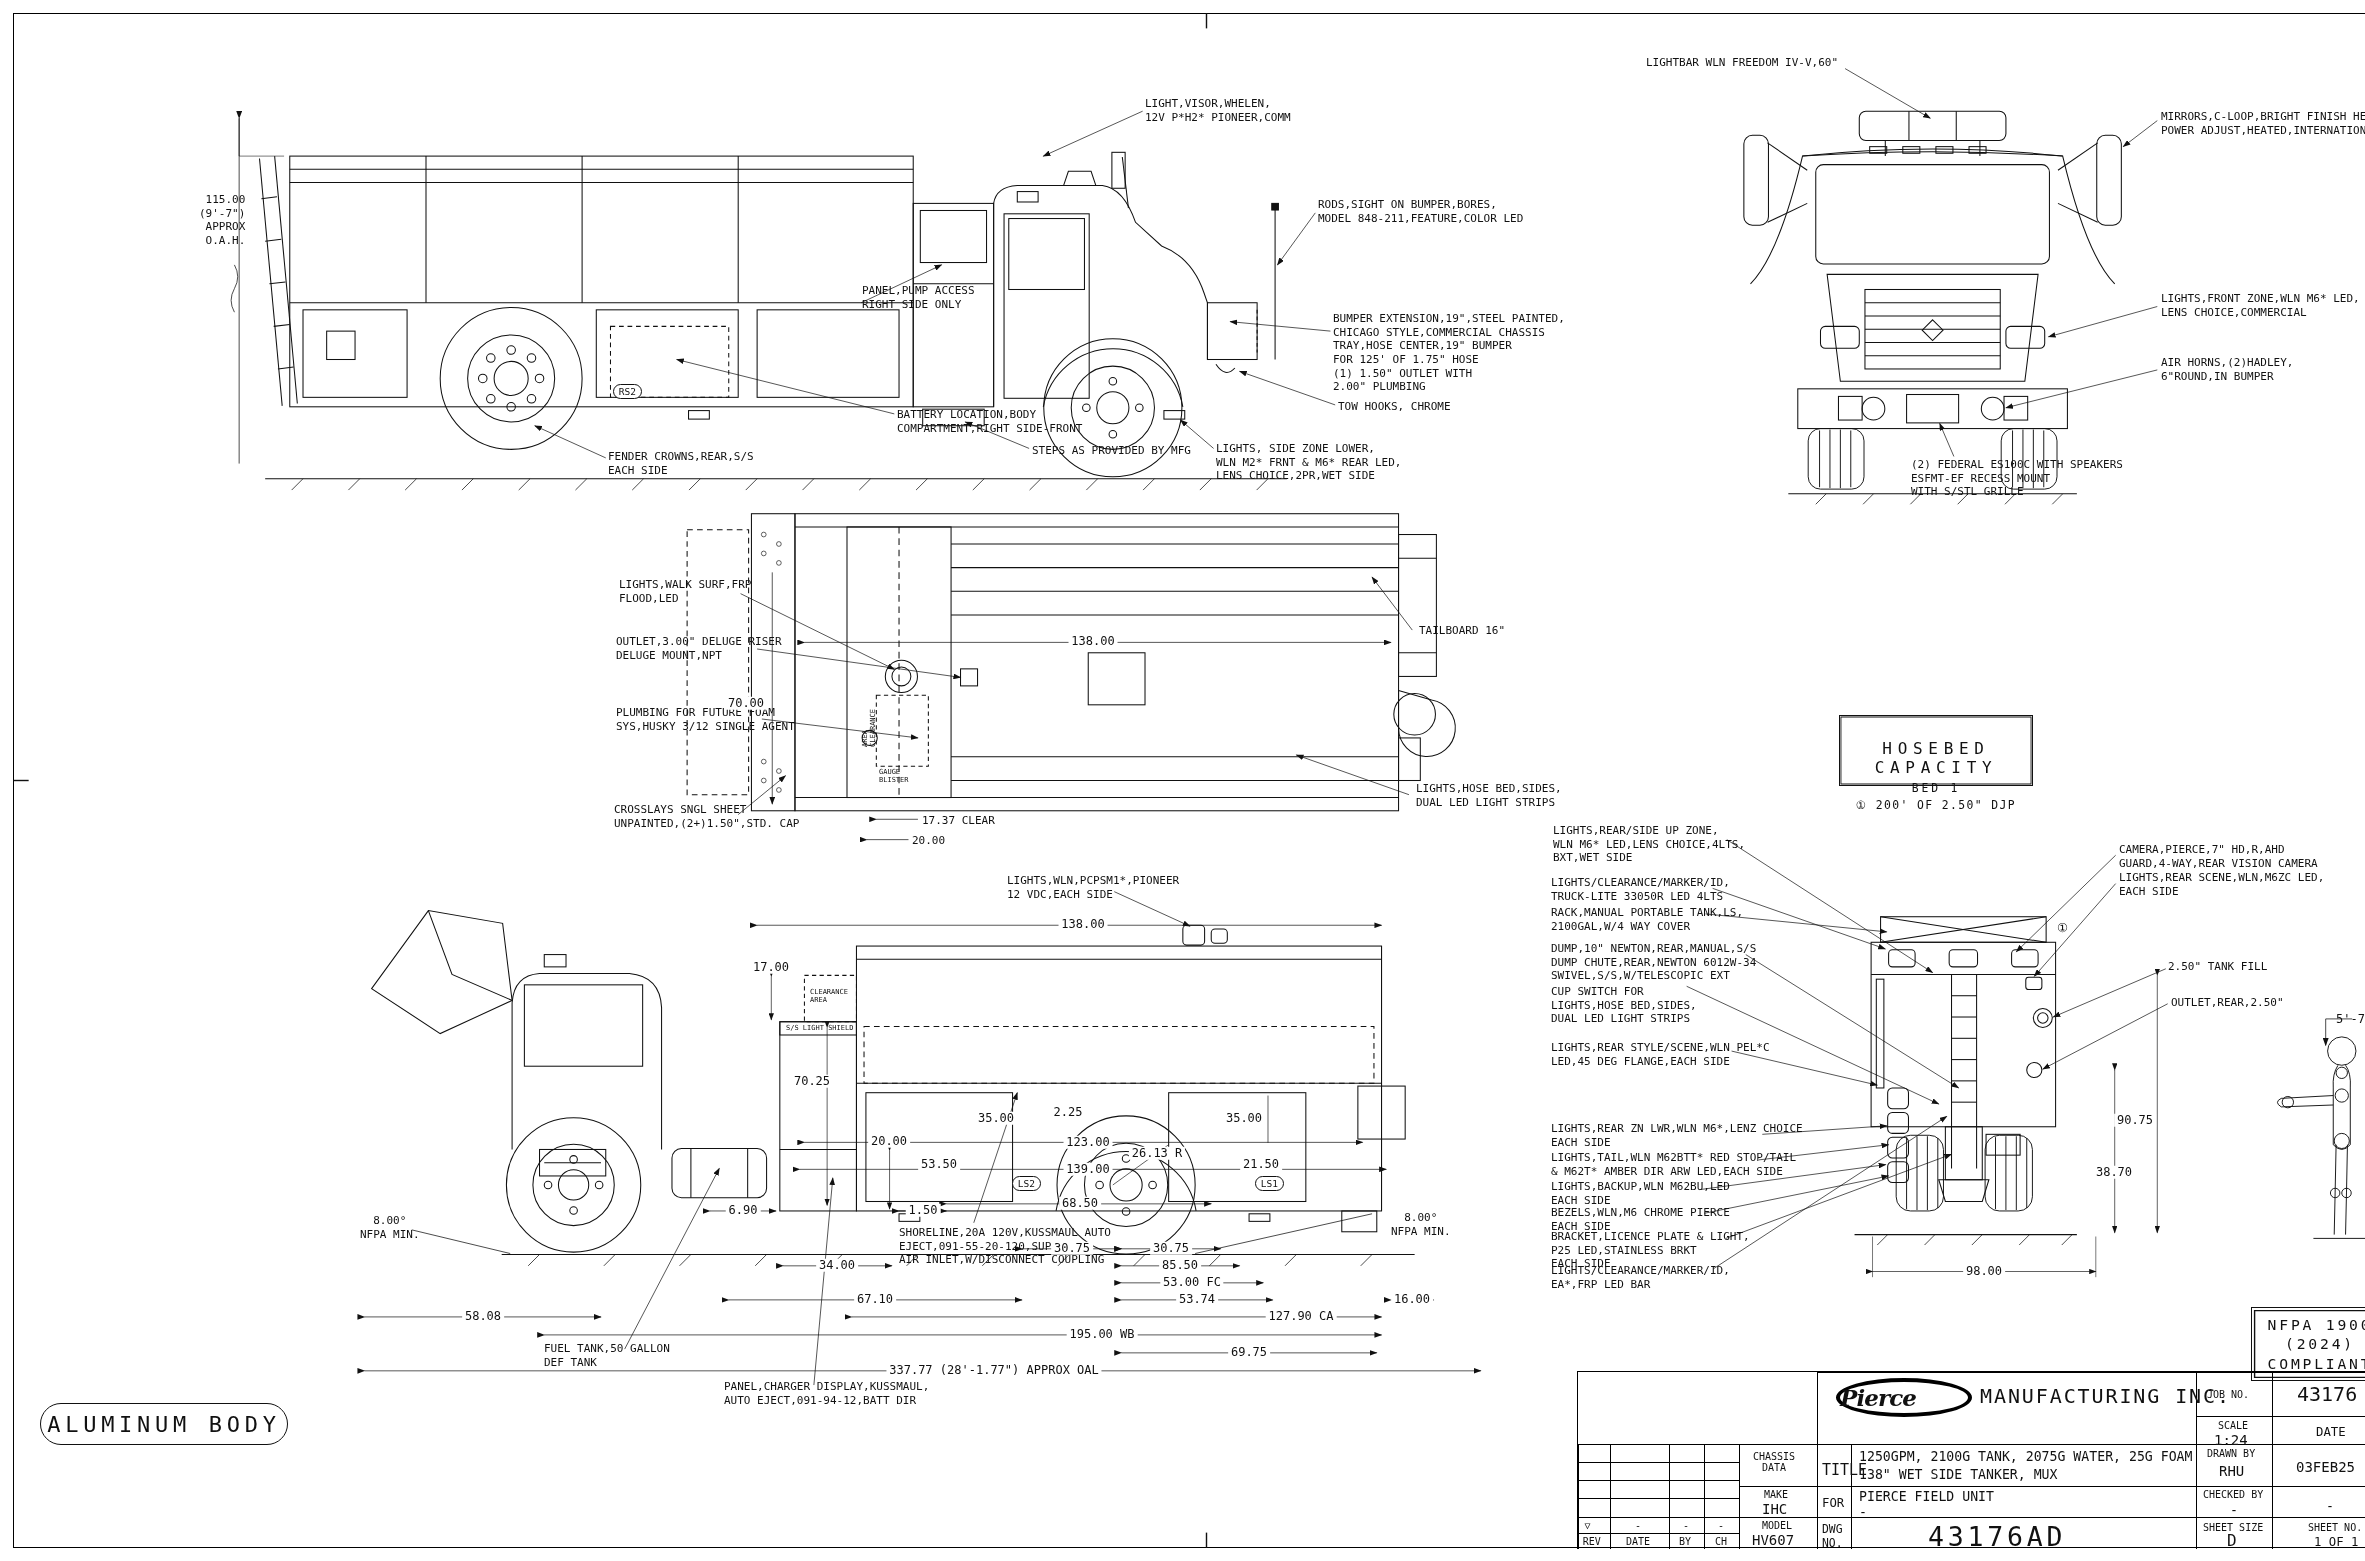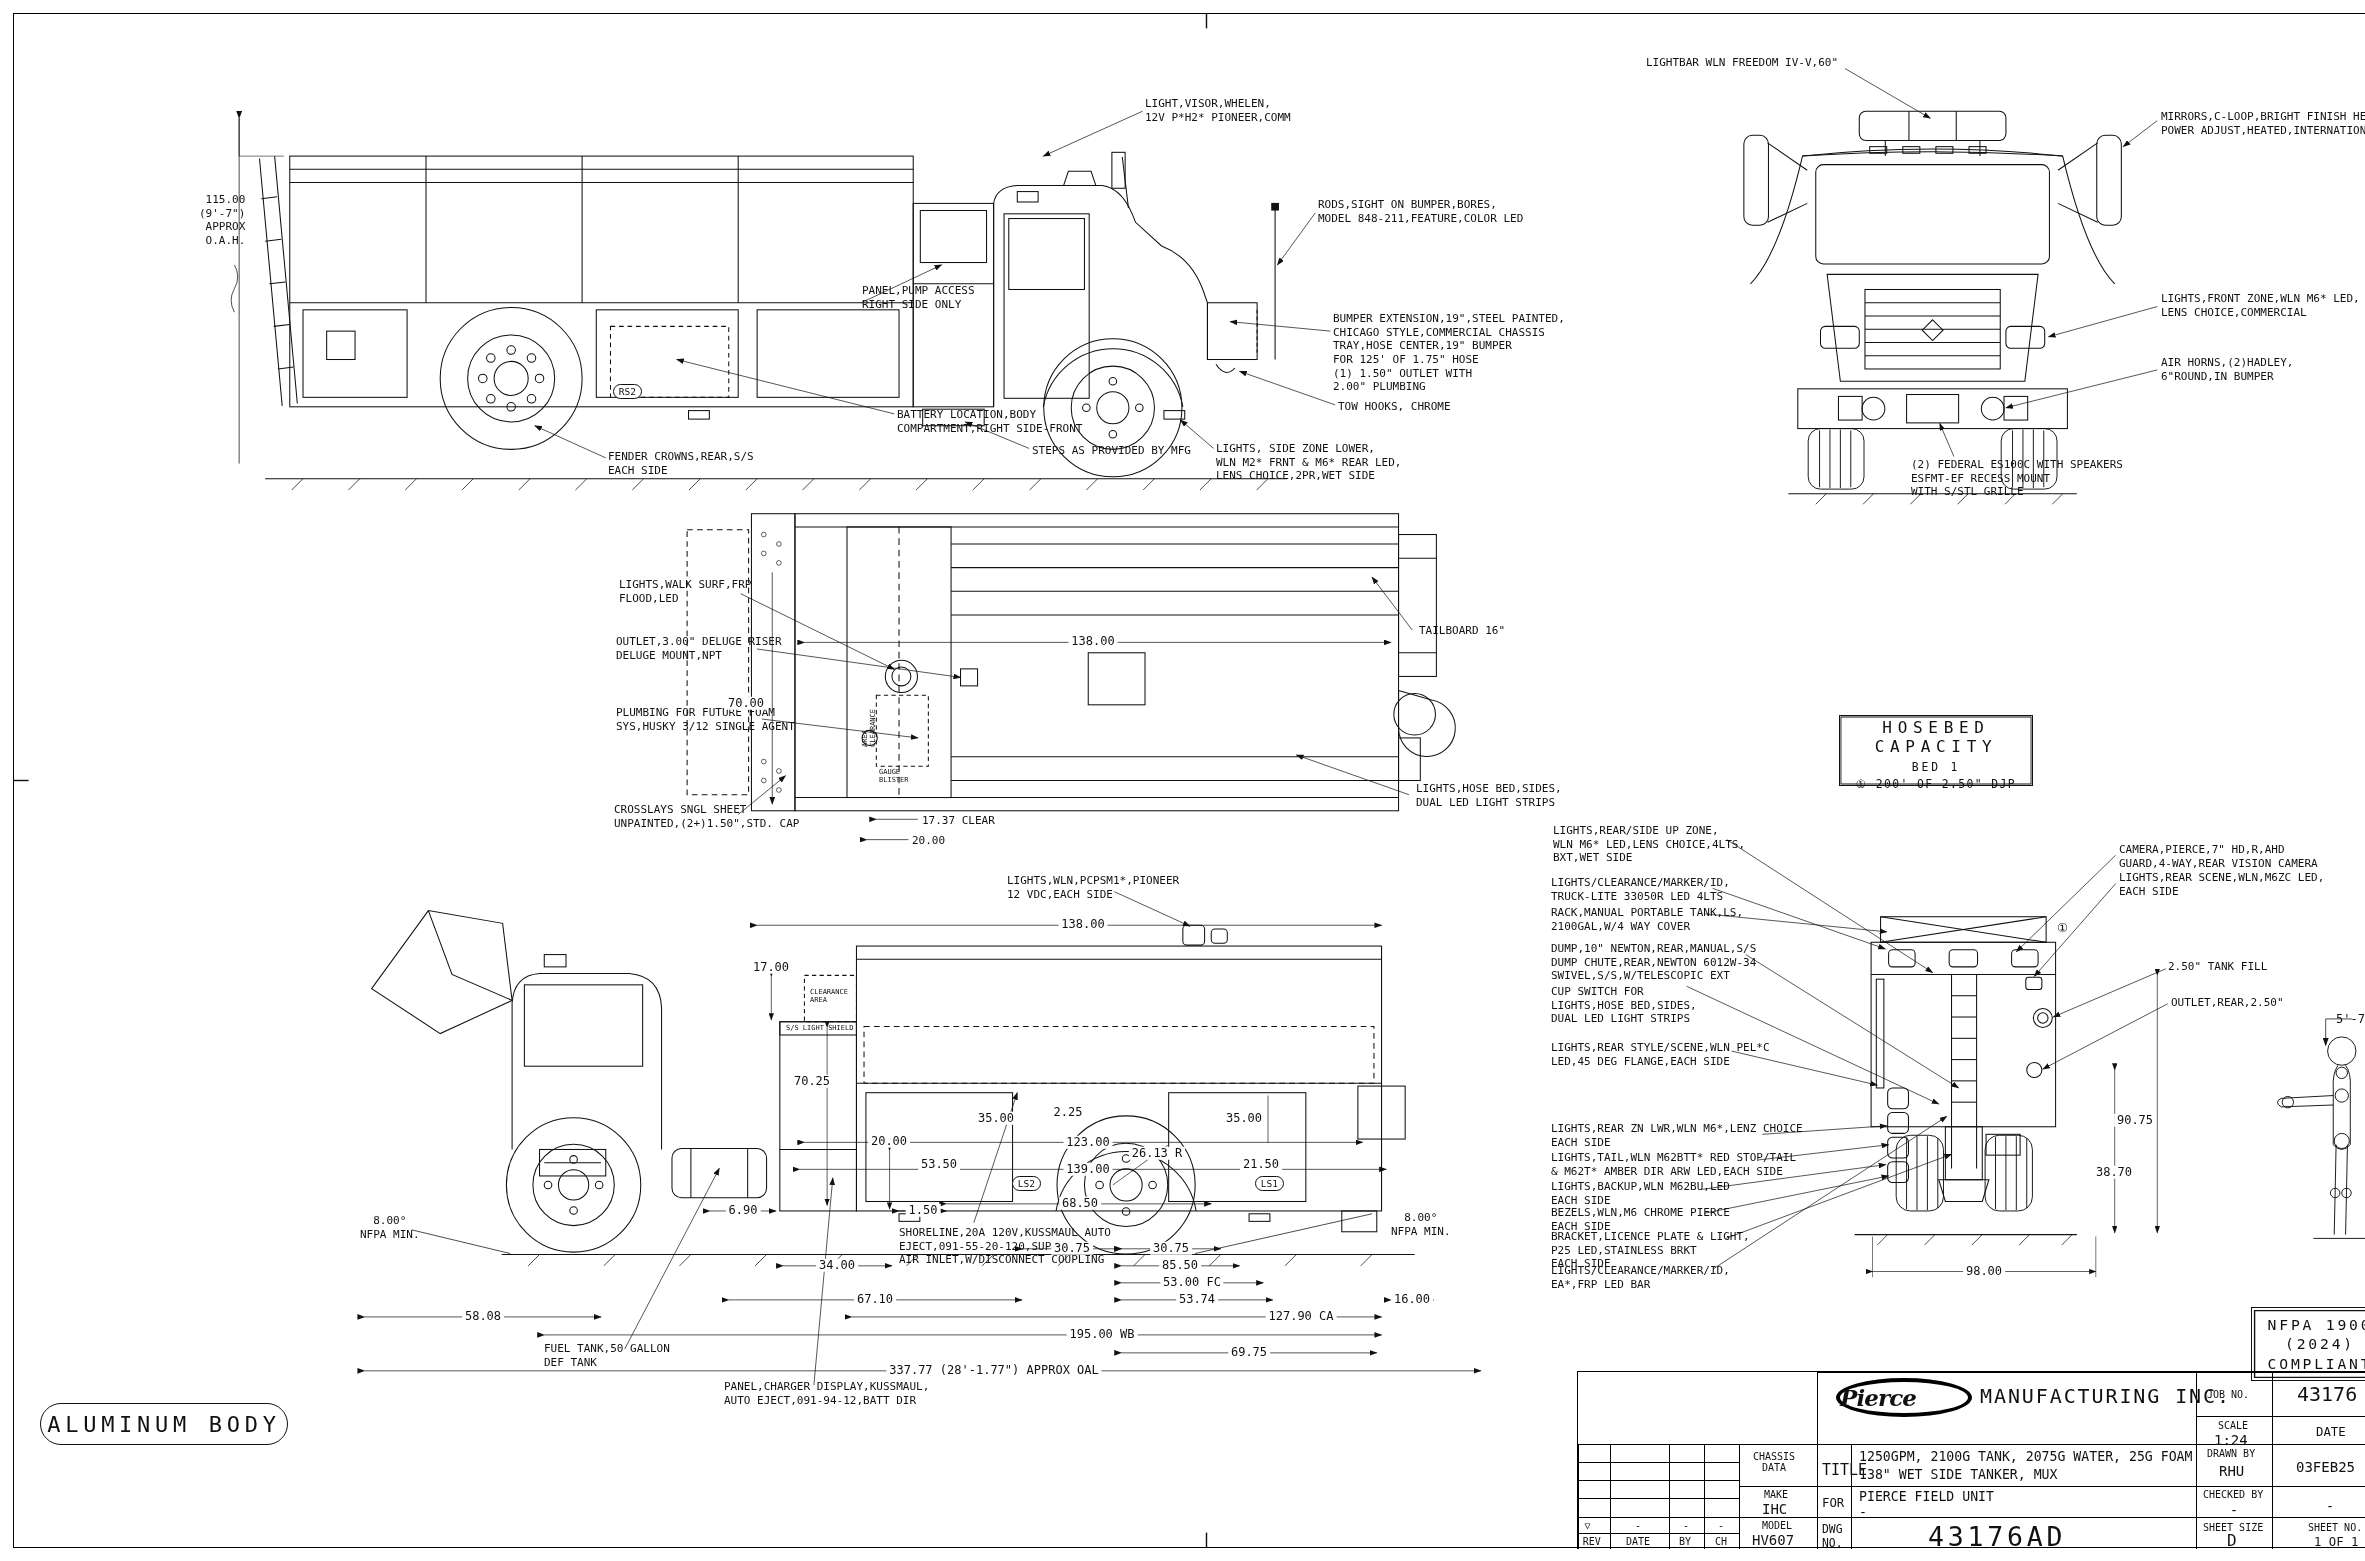--- a/index.html
+++ b/index.html
@@ -9,21 +9,21 @@
   svg.art{position:absolute;left:0;top:0;}
   .co{position:absolute;white-space:pre;font:11px/1.24 "DejaVu Sans Mono",monospace;color:#111;}
   .dm{position:absolute;white-space:pre;font:12px/1.1 "DejaVu Sans Mono",monospace;color:#111;
       background:#fff;padding:0 2.8px;transform:translate(-50%,-55%);}
   .tiny{font-size:7px;line-height:1.1;}
   .vert{writing-mode:vertical-rl;transform:rotate(180deg);}
   .oval{position:absolute;border:0.9px solid #111;border-radius:473px;padding:0 4.7px;font:9.5px/1.4 "DejaVu Sans Mono",monospace;background:#fff;}
   .capsule{position:absolute;left:40px;top:1403px;width:246px;height:40px;border:1.4px solid #111;border-radius:24px;
            display:flex;align-items:center;justify-content:center;font-size:22px;letter-spacing:4.7px;}
   .hosebed{position:absolute;left:1839px;top:715px;width:194px;height:71px;border:1.4px solid #111;
-           box-shadow:inset 0 0 0 0.5px #fff, inset 0 0 0 1.4px #111;text-align:center;padding-top:2px;box-sizing:border-box;}
+           box-shadow:inset 0 0 0 0.5px #fff, inset 0 0 0 1.4px #111;text-align:center;padding-top:23px;box-sizing:border-box;}
   .hosebed .h1{font-size:16px;letter-spacing:5.7px;}
   .hosebed .h2{font-size:11.4px;letter-spacing:2.8px;margin-top:3.8px;}
   .hosebed .h3{font-size:11.4px;letter-spacing:1.4px;margin-top:2.8px;}
   .nfpa{position:absolute;left:2251px;top:1307px;width:136px;height:72px;border:1.4px solid #111;
         box-shadow:inset 0 0 0 1.9px #fff, inset 0 0 0 3.3px #111;display:flex;flex-direction:column;
         align-items:center;justify-content:center;font-size:14.7px;letter-spacing:2.8px;line-height:1.3;}
   .notebox{position:absolute;left:15px;top:1447px;width:556px;height:101px;border-top:1.9px solid #000;border-right:1.9px solid #000;}
   .notebox .nt{position:absolute;left:19px;top:4.7px;font-size:15.6px;text-decoration:underline;}
   .notebox .nl{position:absolute;left:19px;top:27.4px;font-size:13.2px;line-height:1.38;white-space:pre;}
   

